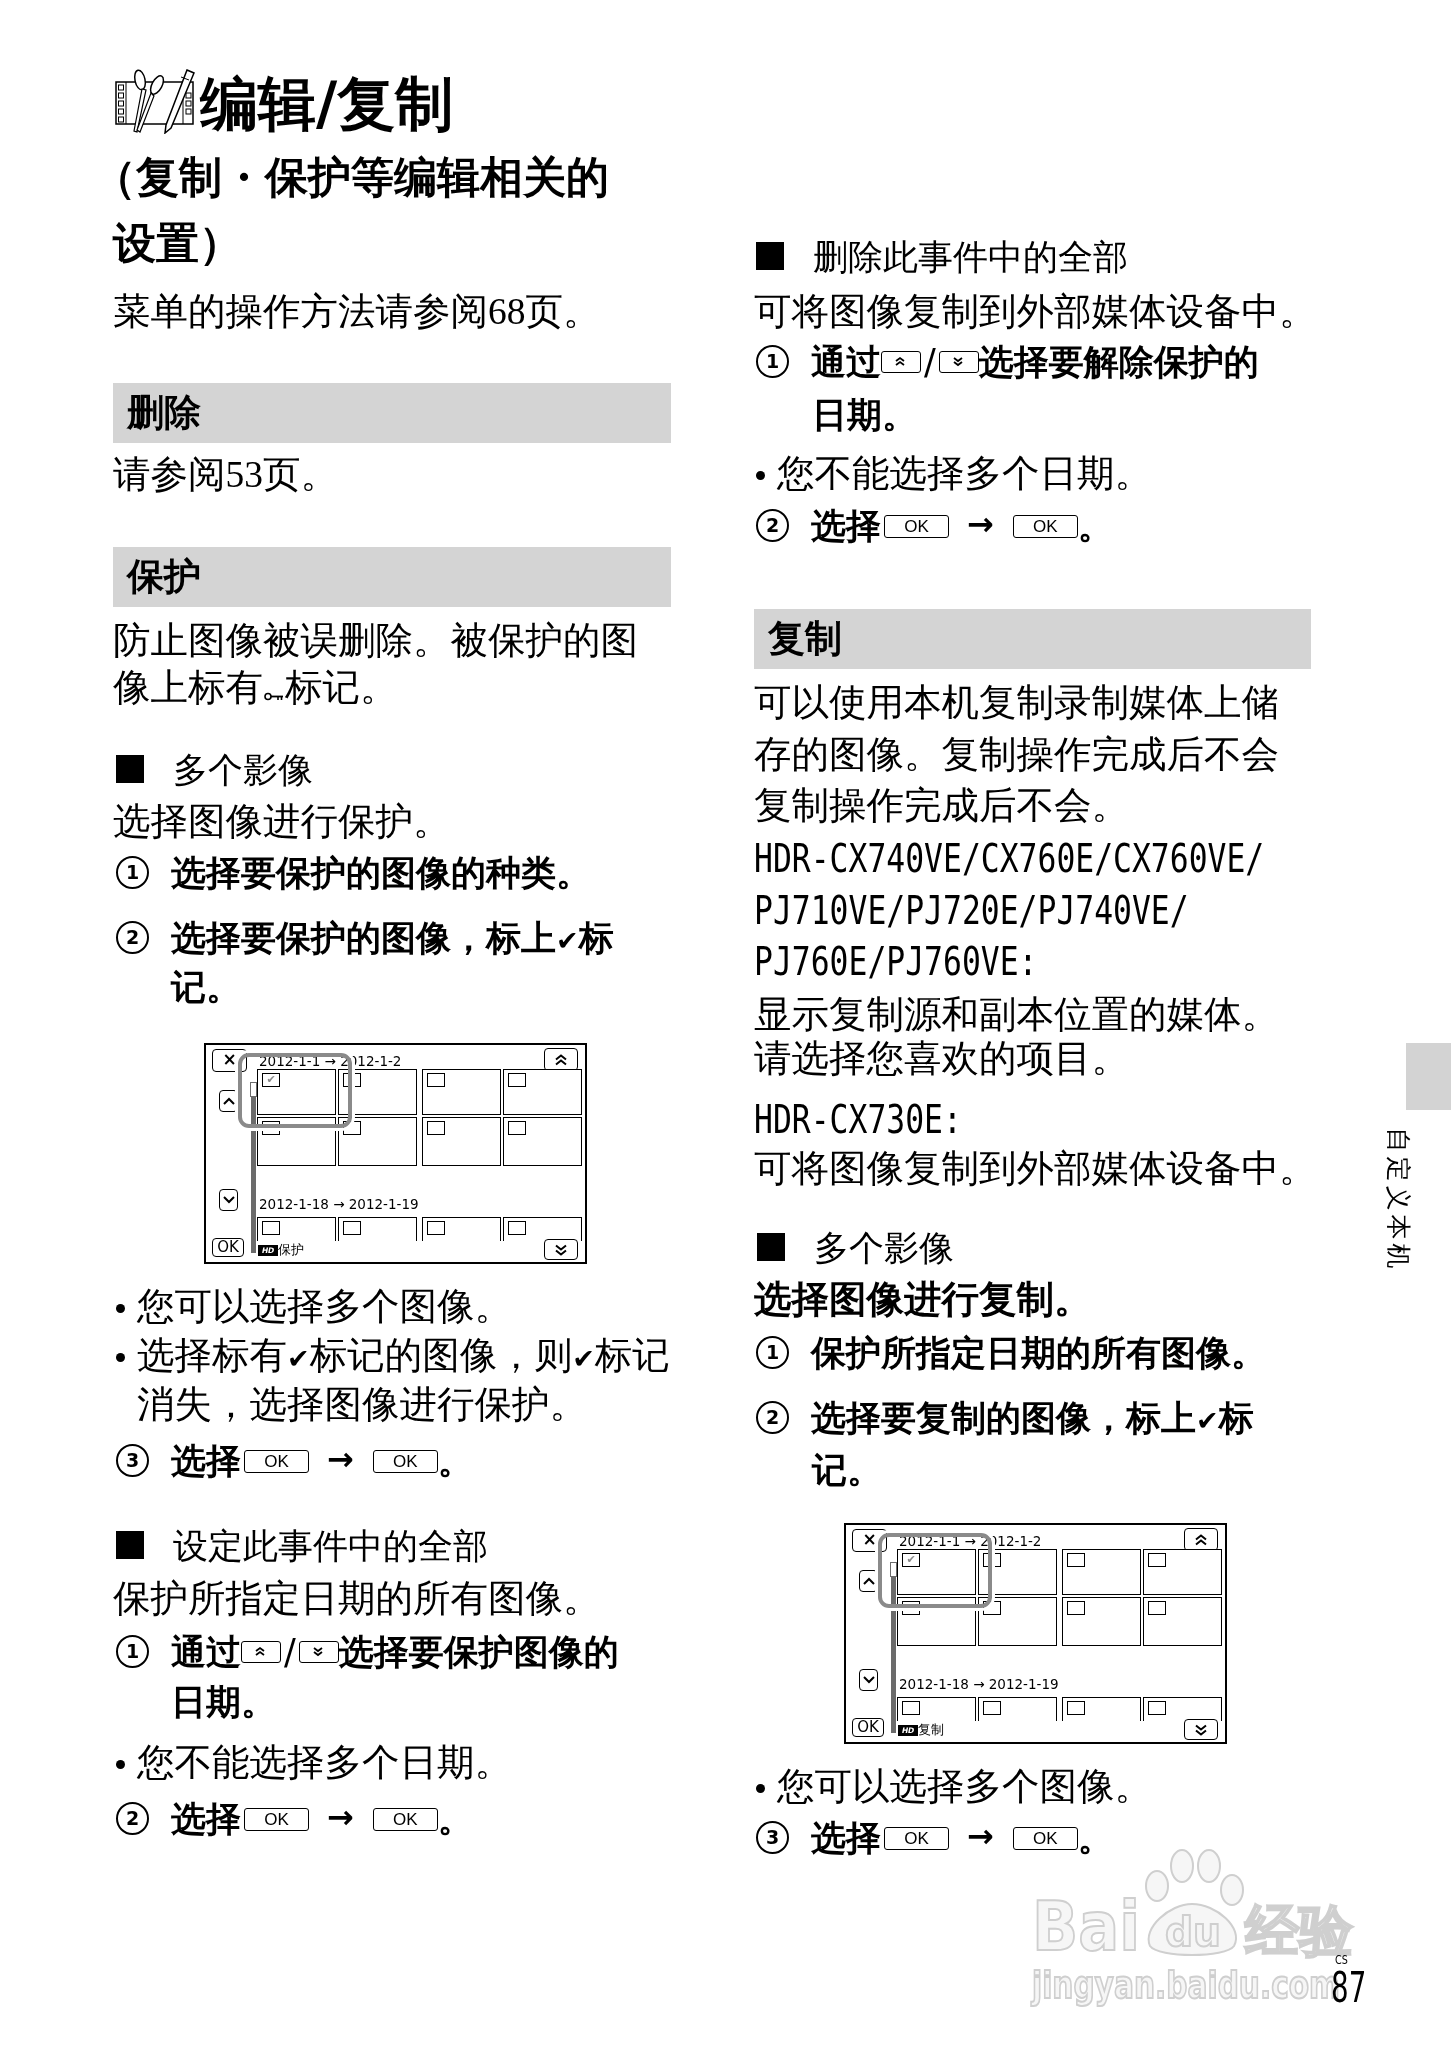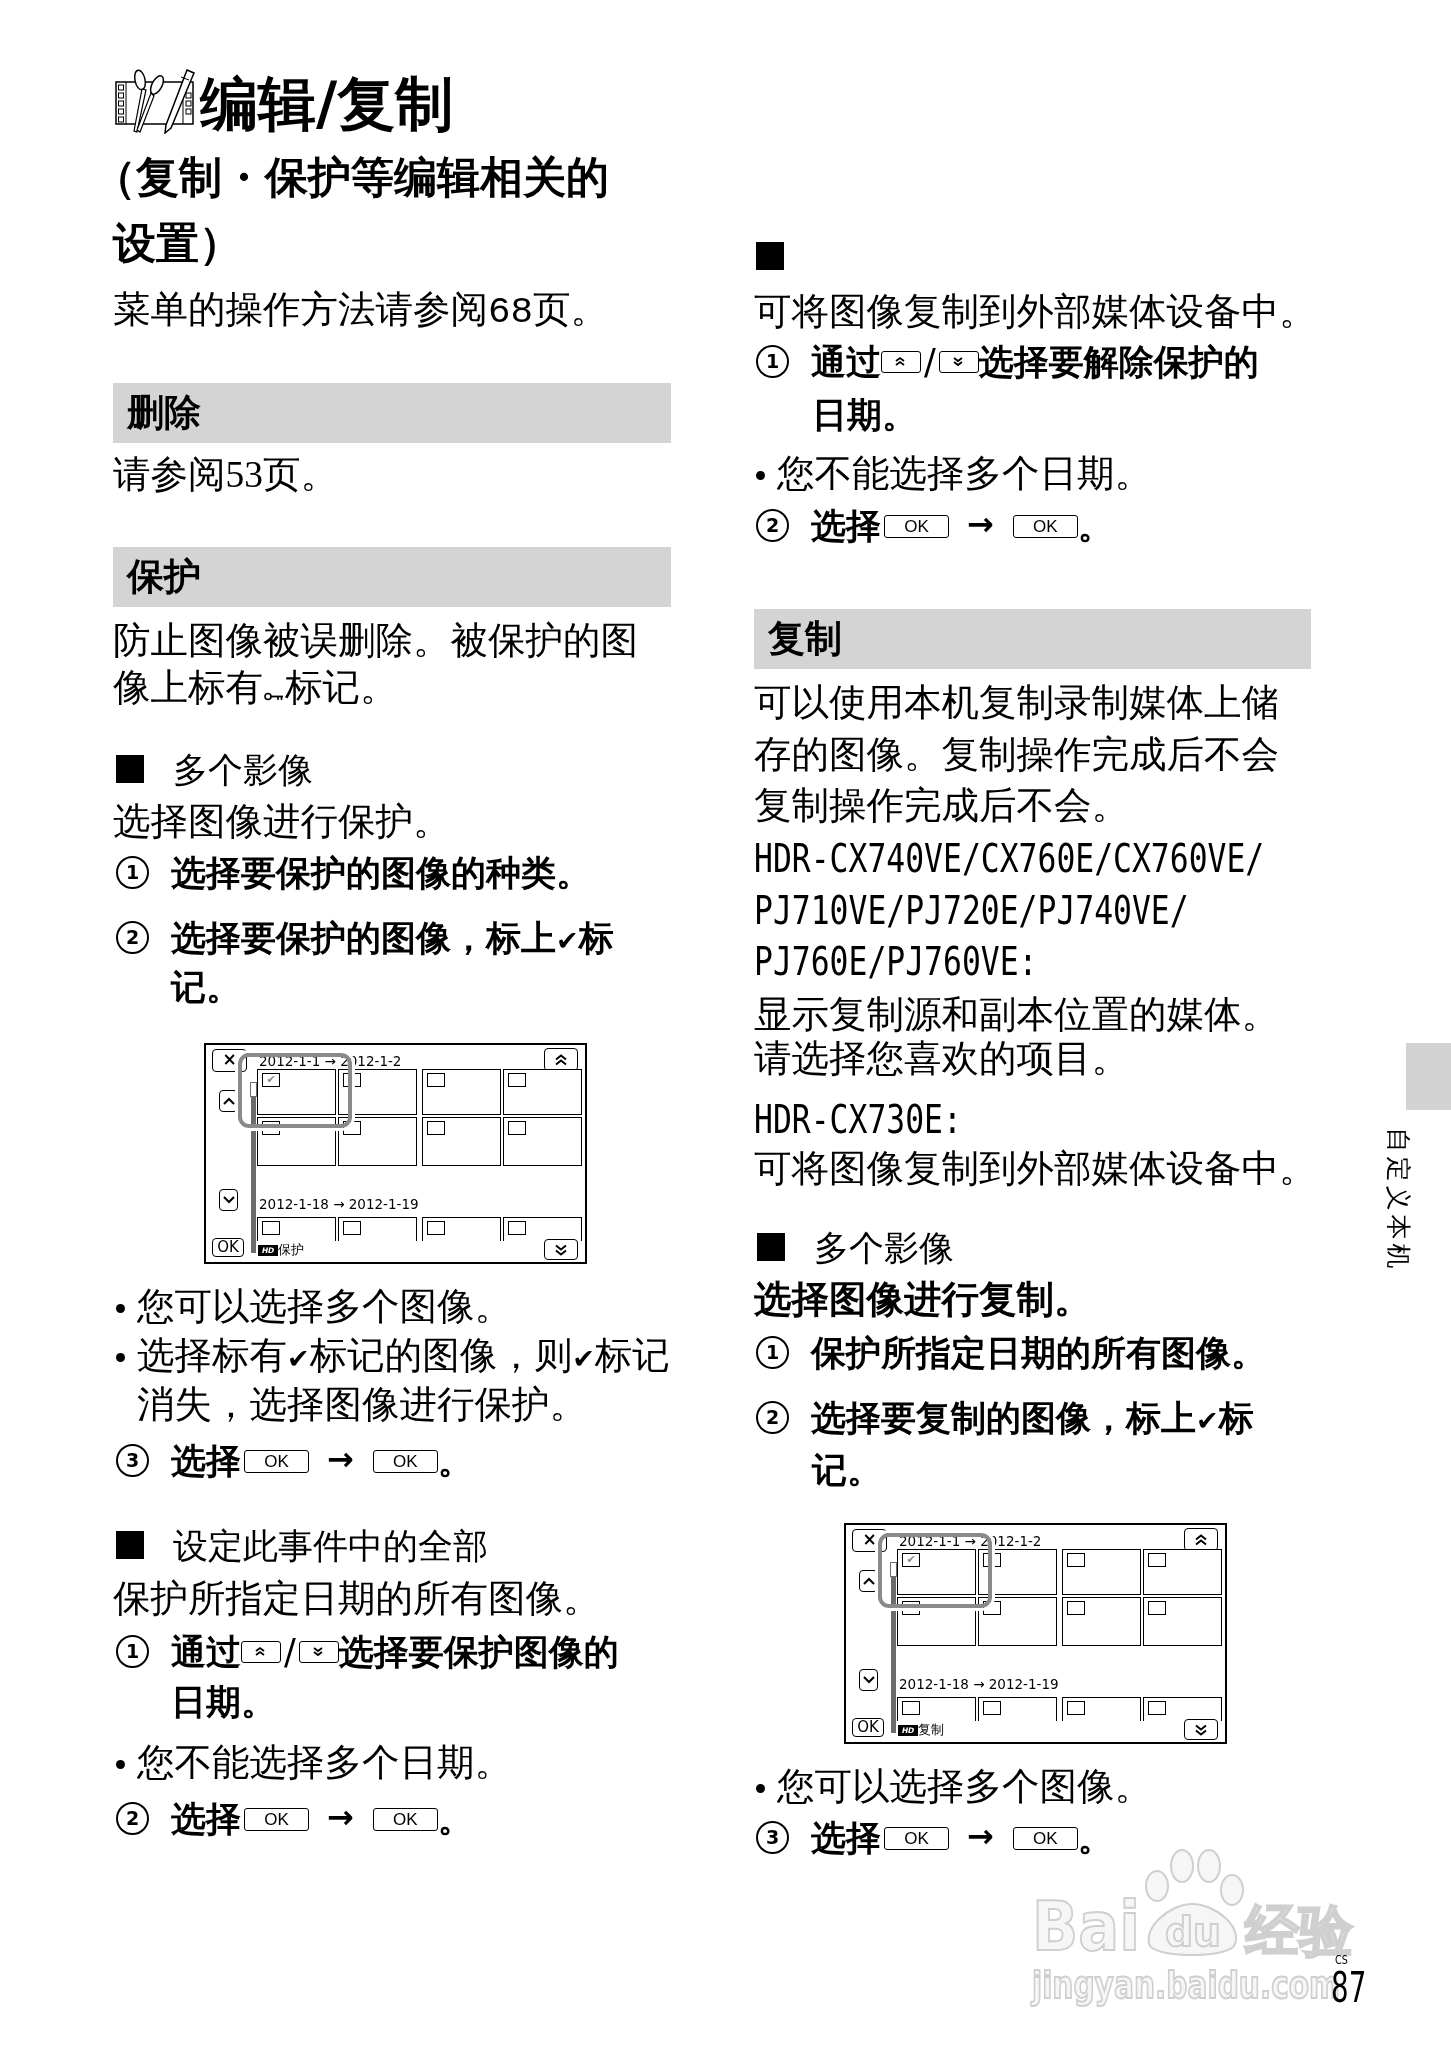--- a/index.html
+++ b/index.html
@@ -65,21 +65,21 @@
   <ellipse cx="25" cy="12" rx="5" ry="10" transform="rotate(-12 25 12)" fill="#fff" stroke="#000" stroke-width="1.5"></ellipse>
   <ellipse cx="42" cy="17" rx="5" ry="10" transform="rotate(28 42 17)" fill="#fff" stroke="#000" stroke-width="1.5"></ellipse>
   <polygon points="27,21 31,22 22,64 19,63" fill="#fff" stroke="#000" stroke-width="1.2"></polygon>
   <polygon points="36,25 39,28 25,64 22,62" fill="#fff" stroke="#000" stroke-width="1.2"></polygon>
   <polygon points="72,2 79,5 56,60 50,65 51,57" fill="#fff" stroke="#000" stroke-width="1.5"></polygon>
   <line x1="74" y1="12" x2="66" y2="9" stroke="#000" stroke-width="1"></line>
 </svg>
 <div class="abs title" style="left:200px;top:72px;">编辑/复制</div>
 <div class="abs subtitle" style="left:93px;top:149px;">（复制・保护等编辑相关的</div>
 <div class="abs subtitle" style="left:113px;top:215px;">设置）</div>
-<div class="line serif" style="left:113px;top:287px;font-family:Liberation Mono, monospace;">菜单的操作方法请参阅68页。</div>
+<div class="line serif" style="left:113px;top:287px;">菜单的操作方法请参阅68页。</div>
 
 <div class="bar" style="left:113px;top:383px;width:558px;">
   <span class="bar-text">删除</span>
 </div>
 <div class="line serif" style="left:113px;top:450px;">请参阅53页。</div>
 
 <div class="bar" style="left:113px;top:547px;width:558px;">
   <span class="bar-text">保护</span>
 </div>
 <div class="line serif" style="left:113px;top:616px;">防止图像被误删除。被保护的图</div>
@@ -201,21 +201,21 @@
 </div>
 <div class="line step" style="left:171px;top:1677px;">日期。</div>
 <div class="line serif" style="left:116px;top:1738px;">
   <span class="dot"></span><span>您不能选择多个日期。</span>
 </div>
 <div class="line step" style="left:116px;top:1794px;">
   <span class="circ">2</span><span>选择</span><span class="okbox">OK</span><span class="arrow">→</span><span class="okbox">OK</span><span>。</span>
 </div>
 
 <div class="line subhead" style="left:756px;top:232px;">
-  <span class="sq"></span>
+  <span class="sq"></span><span>删除此事件中的全部</span>
 </div>
 <div class="line serif" style="left:754px;top:287px;">可将图像复制到外部媒体设备中。</div>
 <div class="line step" style="left:756px;top:337px;">
   <span class="circ">1</span><span>通过</span><span class="navbox"><svg width="12" height="11" viewBox="0 0 12 11">
         <polyline points="2,5 6,2 10,5" fill="none" stroke="#000" stroke-width="1.8"></polyline>
         <polyline points="2,9 6,6 10,9" fill="none" stroke="#000" stroke-width="1.8"></polyline>
       </svg></span><span class="sep">/</span><span class="navbox"><svg width="12" height="11" viewBox="0 0 12 11">
         <polyline points="2,2 6,5 10,2" fill="none" stroke="#000" stroke-width="1.8"></polyline>
         <polyline points="2,6 6,9 10,6" fill="none" stroke="#000" stroke-width="1.8"></polyline>
       </svg></span><span>选择要解除保护的</span>

